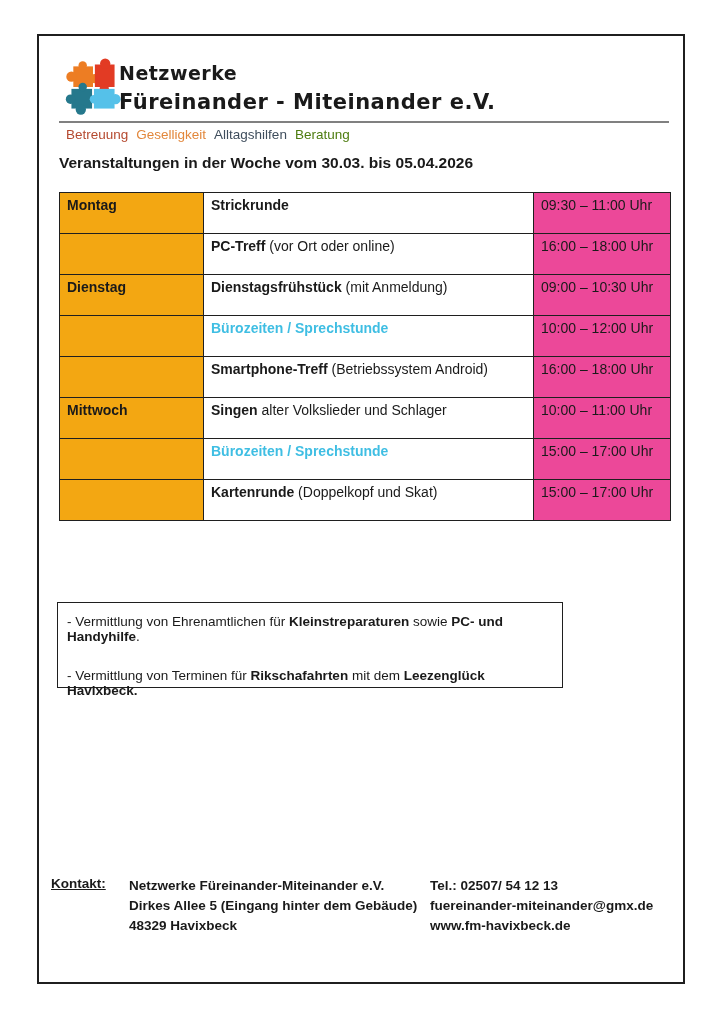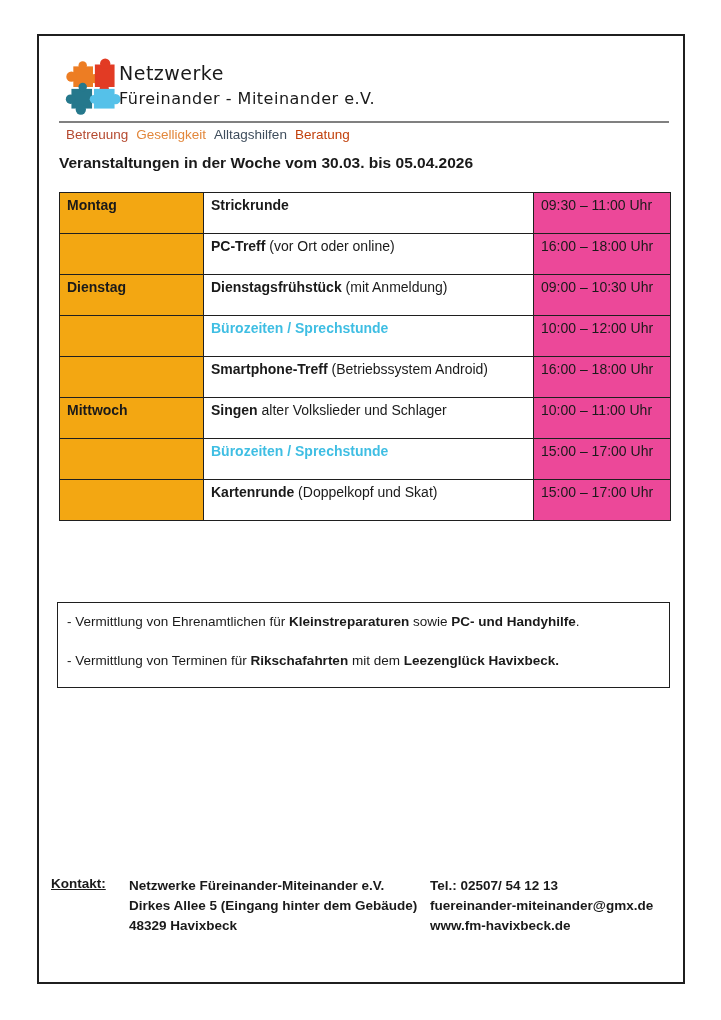--- a/index.html
+++ b/index.html
@@ -8,31 +8,31 @@
     position:relative; width:721px; height:1020px; background:#ffffff;
     font-family:"Liberation Sans", sans-serif; color:#1a1a1a; overflow:hidden;
   }
   .frame {
     position:absolute; left:37px; top:34px; width:648px; height:950px;
     border:2px solid #1f1f1f; background:#ffffff;
   }
   
   .logo { position:absolute; left:24px; top:20px; width:60px; height:62px; }
   .brand { position:absolute; left:80px; top:26px; line-height:1.25;
-           font-family:"DejaVu Sans", sans-serif; font-weight:400; }
+           font-family:"DejaVu Sans", sans-serif; font-weight:700; }
   .brand .b1 { font-size:19px; letter-spacing:0.5px; }
-  .brand .b2 { font-size:16px; letter-spacing:0.5px; margin-top:3px; }
+  .brand .b2 { font-size:21px; letter-spacing:0.5px; margin-top:3px; }
   .header-rule { position:absolute; left:20px; top:85px; width:610px; height:2px; background:#808080; }
   .nav { position:absolute; left:27px; top:91px; display:flex; gap:8px;
          font-size:13.5px; font-weight:400; }
   .nav .nav-item { cursor:pointer; }
   .nav-betreuung    { color:#b5492f; }
   .nav-geselligkeit { color:#e2873b; }
   .nav-alltagshilfen{ color:#3e4d5c; }
-  .nav-beratung     { color:#c2410c; }
+  .nav-beratung     { color:#4d7c0f; }
   
   .page-title { position:absolute; left:20px; top:118px; font-size:15.5px; font-weight:700; }
   
   table.schedule {
     position:absolute; left:20px; top:156px; width:611px;
     border-collapse:collapse; table-layout:fixed; font-size:14px;
   }
   table.schedule td {
     border:1.5px solid #1f1f1f; vertical-align:top; height:41px;
     padding:4px 16px 0 7px;
@@ -41,21 +41,21 @@
   table.schedule col.c-ev   { width:330px; }
   table.schedule col.c-time { width:137px; }
   td.day  { background:#f3a712; font-weight:700; }
   td.event{ background:#ffffff; }
   td.time { background:#ec4899; font-weight:400; }
   .ev-name { font-weight:700;text-align:center; }
   .ev-name.cyan { color:#3fbee3; }
   .ev-detail { font-weight:400; }
   
   .notes-box {
-    position:absolute; left:18px; top:566px; width:613px; height:86px;
+    position:absolute; left:18px; top:566px; width:506px; height:86px;
     border:1.5px solid #1f1f1f; padding:11px 8px 0 9px; font-size:13.5px;
   }
   .notes-box p + p { margin-top:24px; }
   .notes-box b { font-weight:700; }
   
   .contact { position:absolute; left:0; top:840px; width:100%; font-size:13.5px; font-weight:700; }
   .kontakt-label { position:absolute; left:12px; top:0; text-decoration:underline; }
   .contact .addr    { position:absolute; left:90px;  top:0; line-height:20px; }
   .contact .details { position:absolute; left:391px; top:0; line-height:20px; }
 </style>

